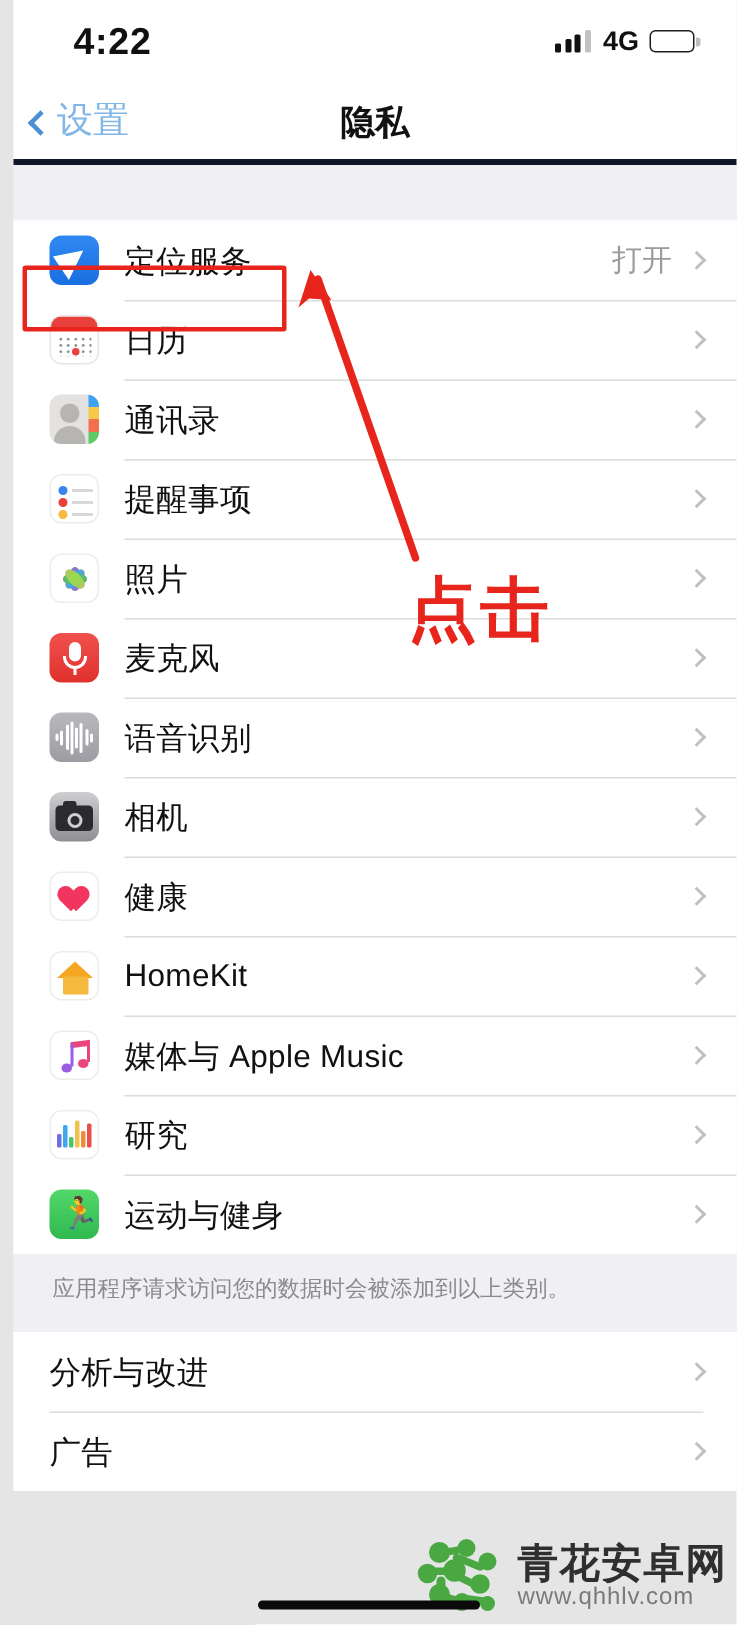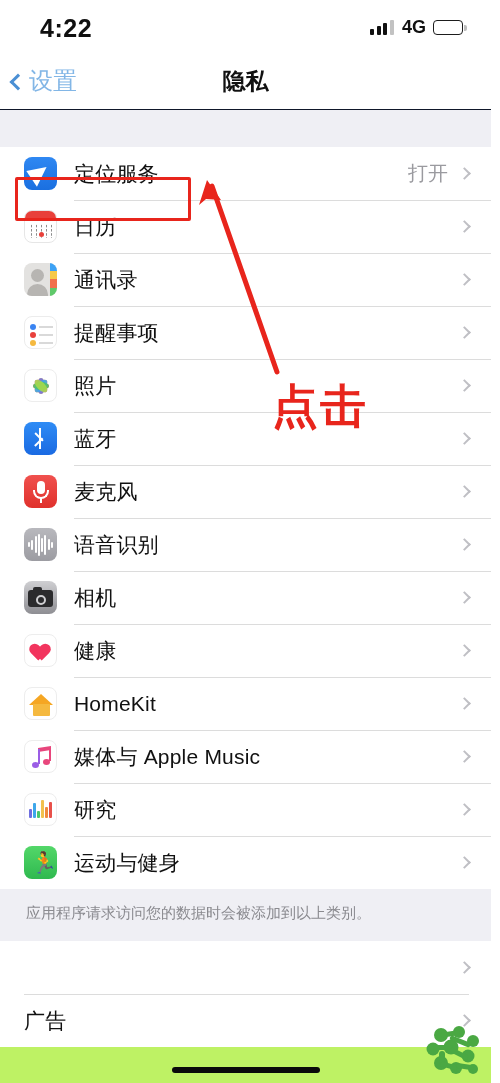--- a/index.html
+++ b/index.html
@@ -5,21 +5,22 @@
   * { box-sizing: border-box; margin: 0; padding: 0; }
   html, body {
     width: 500px; height: 1083px;
     background: #ffffff;
     font-family: "Liberation Sans", "DejaVu Sans", sans-serif;
     overflow: hidden;
   }
   #phone {
     position: relative;
     width: 491px; height: 1083px;
-    background: #bef264;
+    background: #e5e5e5;
+    padding-left: 9px;
   }
 
   
   .statusbar {
     position: relative;
     height: 58px;
     background: #ffffff;
   }
   .status-time {
     position: absolute;
@@ -70,21 +71,21 @@
     height: 100%;
     background: #151515;
     border-radius: 1.5px;
   }
 
   
   .navbar {
     position: relative;
     height: 52px;
     background: #ffffff;
-    border-bottom: 1px solid #0f172a;
+    border-bottom: 4px solid #0f172a;
   }
   .nav-back {
     position: absolute;
     left: 12px; top: 6px;
     display: flex; align-items: center;
     gap: 3px;
     color: #4a8fd4;
     cursor: pointer;
   }
   .nav-back .chev {
@@ -407,30 +408,20 @@
           <span class="p" style="background:#3ea7ea;transform:rotate(225deg)"></span>
           <span class="p" style="background:#4cc66d;transform:rotate(270deg)"></span>
           <span class="p" style="background:#a9d84a;transform:rotate(315deg)"></span>
         </span>
         <span class="row-label">照片</span>
         <span class="row-right">
             <span class="row-chev"></span>
           </span>
       </div>
 
-      <div class="row">
-        <span class="row-icon ic-bt">
-          <span class="w1"></span>
-            <span class="w2"></span>
-        </span>
-        <span class="row-label">蓝牙</span>
-        <span class="row-right">
-            <span class="row-chev"></span>
-          </span>
-      </div>
 
       <div class="row">
         <span class="row-icon ic-mic">
           <span class="cap"></span>
             <span class="arc"></span>
             <span class="stem"></span>
         </span>
         <span class="row-label">麦克风</span>
         <span class="row-right">
             <span class="row-chev"></span>
@@ -531,20 +522,21 @@
             <span class="row-chev"></span>
           </span>
       </div>
 
     </div>
 
     <div class="footer-note">应用程序请求访问您的数据时会被添加到以上类别。</div>
 
     <div class="group">
       <div class="row plain">
+        <span class="row-label" style="margin-left:0">分析与改进</span>
         <span class="row-right">
             <span class="row-chev"></span>
           </span>
       </div>
       <div class="row plain">
         <span class="row-label" style="margin-left:0">广告</span>
         <span class="row-right">
             <span class="row-chev"></span>
           </span>
       </div>
@@ -575,17 +567,21 @@
         <circle cx="52" cy="46" r="5"></circle>
         <rect x="19" y="10" width="20" height="5" rx="2.5" transform="rotate(-9 19 10)"></rect>
         <rect x="30" y="12" width="22" height="5" rx="2.5" transform="rotate(22 30 12)"></rect>
         <rect x="12" y="22" width="20" height="5" rx="2.5"></rect>
         <rect x="30" y="24" width="20" height="5" rx="2.5" transform="rotate(26 30 24)"></rect>
         <rect x="18" y="28" width="6" height="14" rx="3"></rect>
         <rect x="20" y="38" width="17" height="5" rx="2.5" transform="rotate(16 20 38)"></rect>
         <rect x="36" y="40" width="17" height="5" rx="2.5" transform="rotate(8 36 40)"></rect>
       </g>
     </svg>
+    <span class="wm-text">
+      <span class="wm-name">青花安卓网</span>
+      <span class="wm-url">www.qhhlv.com</span>
+    </span>
   </div>
 
   <div class="home-bar"></div>
 
 </div>
 
 </body></html>

